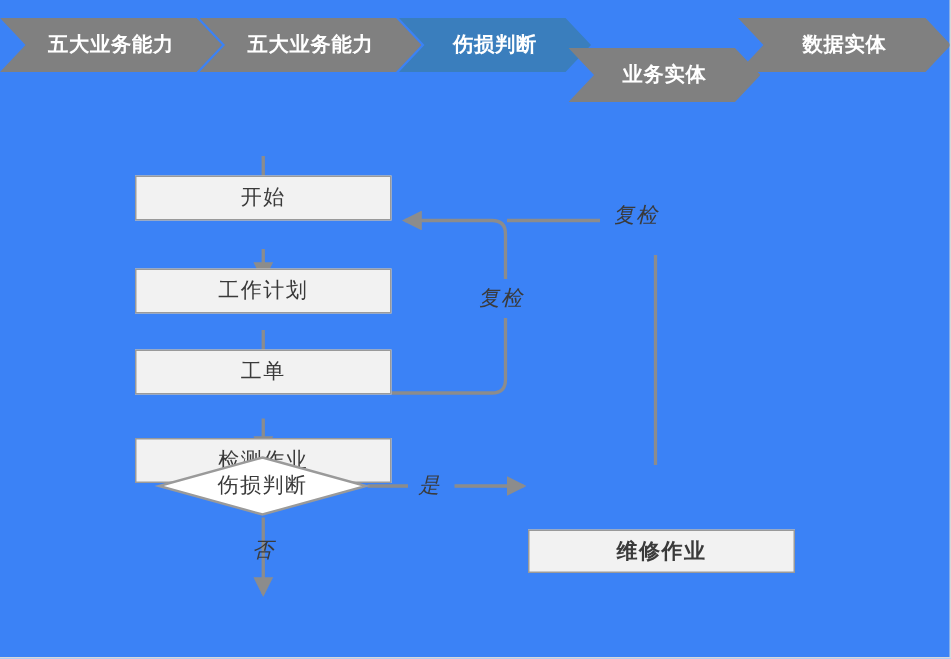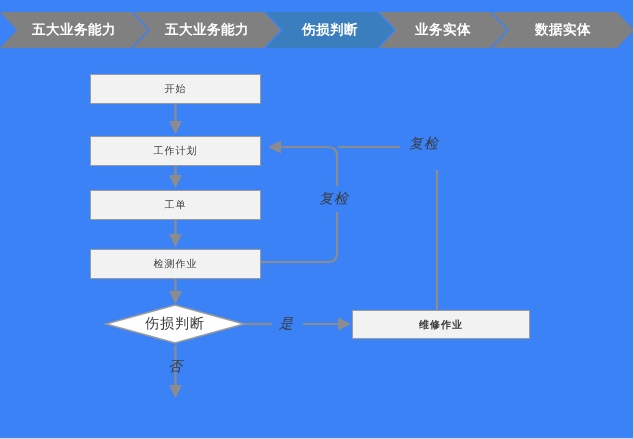--- a/index.html
+++ b/index.html
@@ -54,23 +54,24 @@
   
   .node {
     position: absolute;
     background: #f2f2f2;
     border: 1px solid #9a9a9a;
     box-sizing: border-box;
     display: flex;
     align-items: center;
     justify-content: center;
     color: #3a3a3a;
-    font-size: 10px;
+    font-size: 14px;
     letter-spacing: 1px;
     user-select: none;
+    margin-top: 43px;
   }
   .diamond-wrap {
     position: absolute;
     user-select: none;
     font-family: Liberation Serif, serif;
   }
   .diamond-wrap svg {
     position: absolute;
     left: 0;
     top: 0;
@@ -121,21 +122,21 @@
     </div>
 
     <div class="chev chev-shape chev-gray" style="left:133px; width:148px;">
       <span class="chev-label">五大业务能力</span>
     </div>
 
     <div class="chev chev-shape chev-active" style="left:266px; width:128px;">
       <span class="chev-label">伤损判断</span>
     </div>
 
-    <div class="chev chev-shape chev-gray" style="left:379px; width:128px;">
+    <div class="chev chev-shape chev-gray" style="left:379px; width:128px;margin-top:20px;">
       <span class="chev-label">业务实体</span>
     </div>
 
     <div class="chev chev-shape chev-gray" style="left:492px; width:142px;">
       <span class="chev-label">数据实体</span>
     </div>
   </div>
 
   <svg id="wires" viewBox="0 0 634 439" xmlns="http://www.w3.org/2000/svg">
     <defs>

